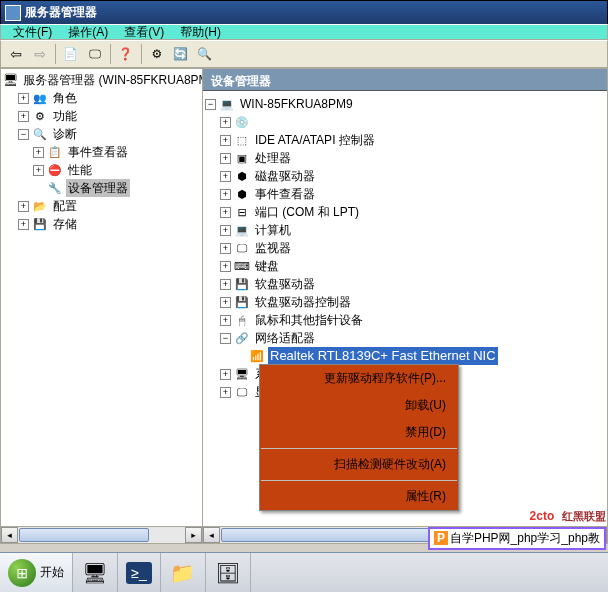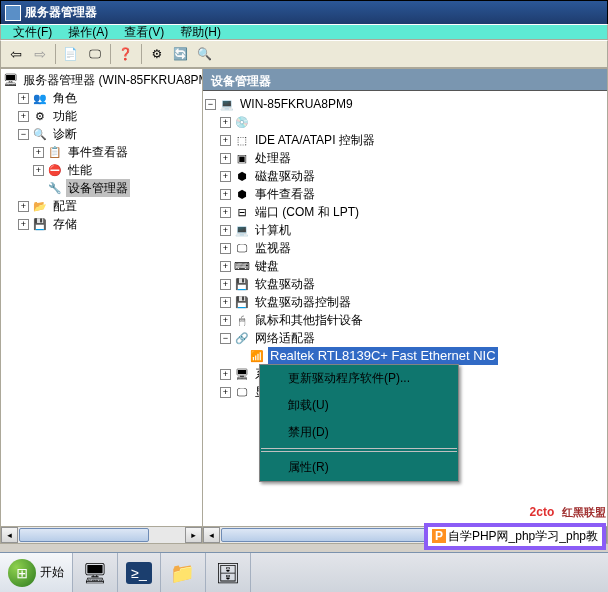--- a/index.html
+++ b/index.html
@@ -31,41 +31,41 @@
 .node .noexp { width: 11px; height: 11px; margin-right: 3px; }
 .node .ic { width: 16px; height: 16px; margin-right: 3px; display: inline-flex; align-items: center; justify-content: center; font-size: 12px; }
 .node .lbl { padding: 0 2px; cursor: default; }
 .node .lbl.sel { background: #316ac5; color: #fff; }
 .node .lbl.selgray { background: #c0c0c0; color: #000; }
 
 .ind1 { padding-left: 15px; }
 .ind2 { padding-left: 30px; }
 
 
-.ctxmenu { position: absolute; background: #0f766e; border: 1px solid #838383; box-shadow: 2px 2px 3px rgba(0,0,0,0.4); z-index: 100; width: 200px; }
+.ctxmenu { position: absolute; background: #c2410c; border: 1px solid #838383; box-shadow: 2px 2px 3px rgba(0,0,0,0.4); z-index: 100; width: 200px; text-align: right; }
 .ctxmenu .item { padding: 5px 12px 5px 28px; cursor: default; white-space: nowrap; }
 .ctxmenu .item.bold { font-weight: normal; }
 .ctxmenu .divider { height: 1px; background: #c0c0c0; margin: 2px 1px; }
 
 
 .hscroll { position: absolute; bottom: 0; left: 0; right: 0; height: 17px; background: #e8e8e8; border-top: 1px solid #aca899; display: flex; }
 .hscroll .btn { width: 17px; height: 16px; background: linear-gradient(#f5f5f5,#d8d8d8); border: 1px solid #939393; display: flex; align-items: center; justify-content: center; font-size: 9px; }
 .hscroll .track { flex: 1; background: #e8e8e8; position: relative; }
 .hscroll .thumb { position: absolute; height: 14px; top: 1px; background: linear-gradient(#dde7f5,#b8cde8); border: 1px solid #6e8bb5; border-radius: 2px; }
 
 
 .taskbar { position: absolute; bottom: 0; left: 0; right: 0; height: 40px; background: linear-gradient(#e3e5ea, #cfd4dc); border-top: 1px solid #7b92ad; display: flex; align-items: stretch; }
 .taskbtn { display: flex; align-items: center; padding: 0 8px; border-right: 1px solid #a5b0c0; gap: 4px; }
 .startbtn { background: linear-gradient(#f5f7fa,#dce2ea); }
 .startorb { width: 28px; height: 28px; border-radius: 50%; background: radial-gradient(circle at 30% 30%, #8fd14f, #2d7a1f); display: flex; align-items: center; justify-content: center; }
 .tbicon { width: 28px; height: 28px; display: flex; align-items: center; justify-content: center; font-size: 20px; }
 
 .watermark { position: absolute; right: 2px; bottom: 42px; z-index: 50; text-align: right; margin-left: 45px; }
 .wmtop { color: #e03030; font-size: 28px; font-weight: bold; }
-.wmbot { background: #fff; border: 4px solid #8b5cf6; padding: 1px 4px; font-size: 11px; }
+.wmbot { background: #fff; border: 2px solid #8b5cf6; padding: 1px 4px; font-size: 11px; }
 .wmorange { display: inline-block; width: 14px; height: 14px; background: #ff9020; color: #fff; text-align: center; line-height: 14px; font-weight: bold; margin-right: 2px; }
 
 
 .ic-server::before { content: "🖥"; font-size: 12px; }
 .ic-role::before { content: "👥"; font-size: 11px; }
 .ic-feat::before { content: "⚙"; font-size: 11px; }
 .ic-diag::before { content: "🔍"; font-size: 11px; }
 .ic-event::before { content: "📋"; font-size: 11px; }
 .ic-perf::before { content: "⛔"; font-size: 11px; }
 .ic-devmgr::before { content: "🔧"; font-size: 11px; }
@@ -278,20 +278,21 @@
           <span class="ic ic-disp"></span>
           <span class="lbl">显示</span>
         </div>
     </div>
 
     <div class="ctxmenu" style="left:56px; top:295px;">
       <div class="item">更新驱动程序软件(P)...</div>
       <div class="item">卸载(U)</div>
       <div class="item">禁用(D)</div>
       <div class="divider"></div>
+      <div class="item">扫描检测硬件改动(A)</div>
       <div class="divider"></div>
       <div class="item bold">属性(R)</div>
     </div>
 
     <div class="hscroll">
       <div class="btn">◂</div>
       <div class="track">
           <div class="thumb" style="left:1px;width:340px"></div>
         </div>
       <div class="btn">▸</div>

